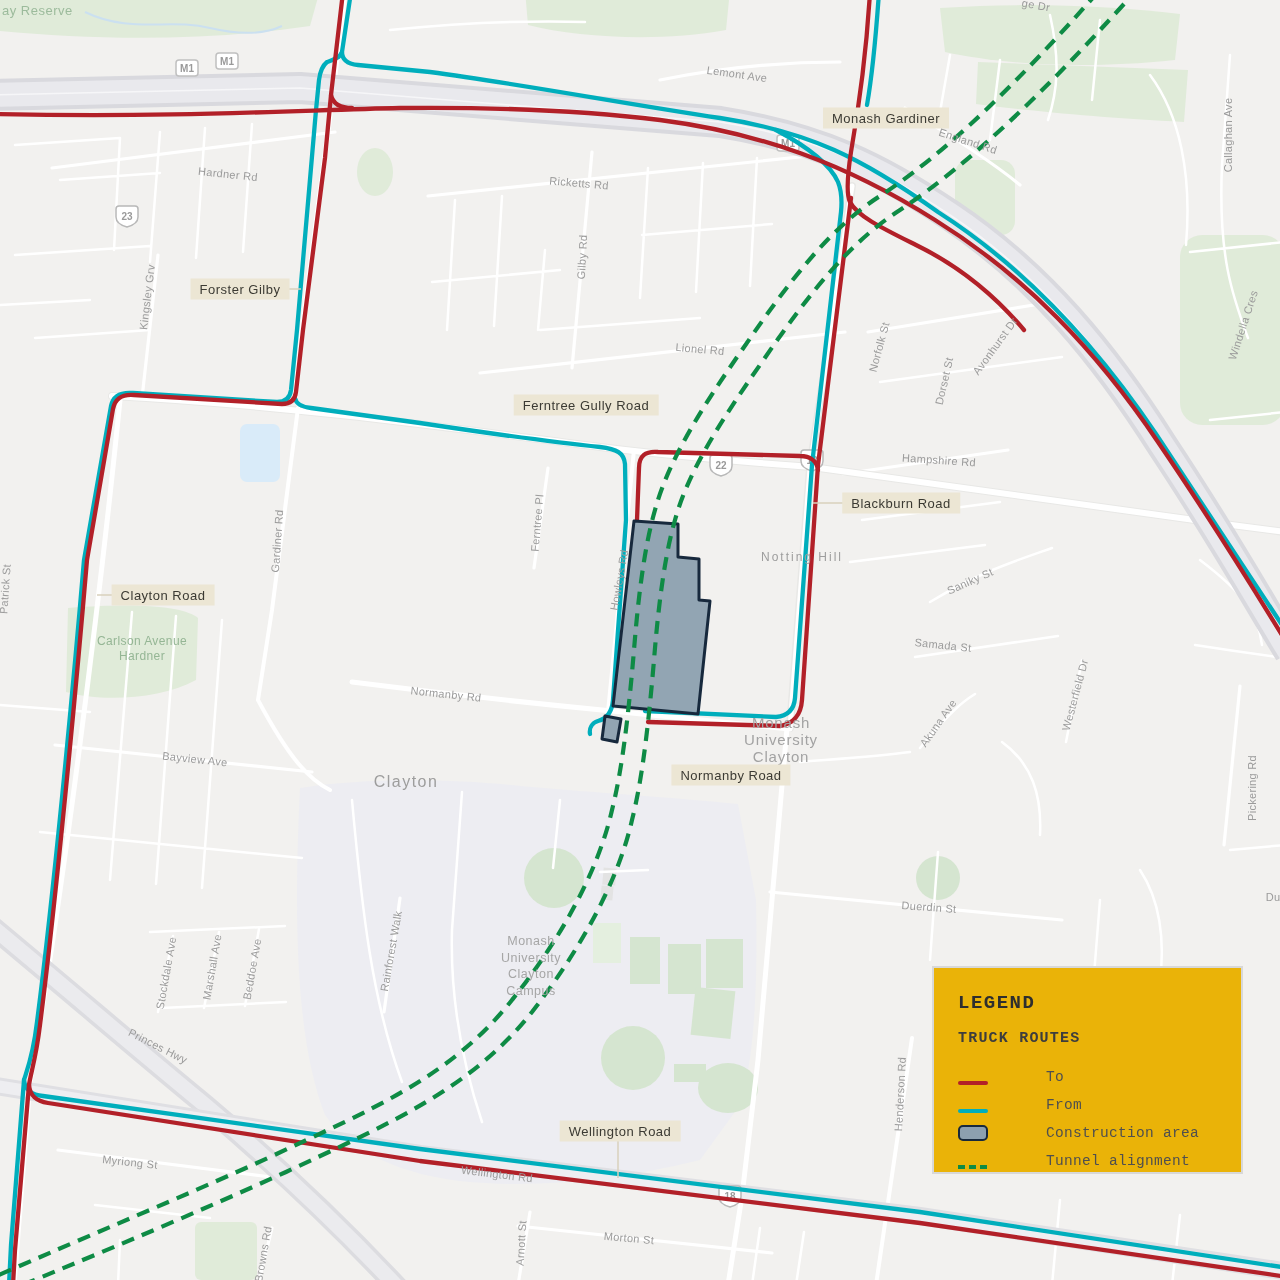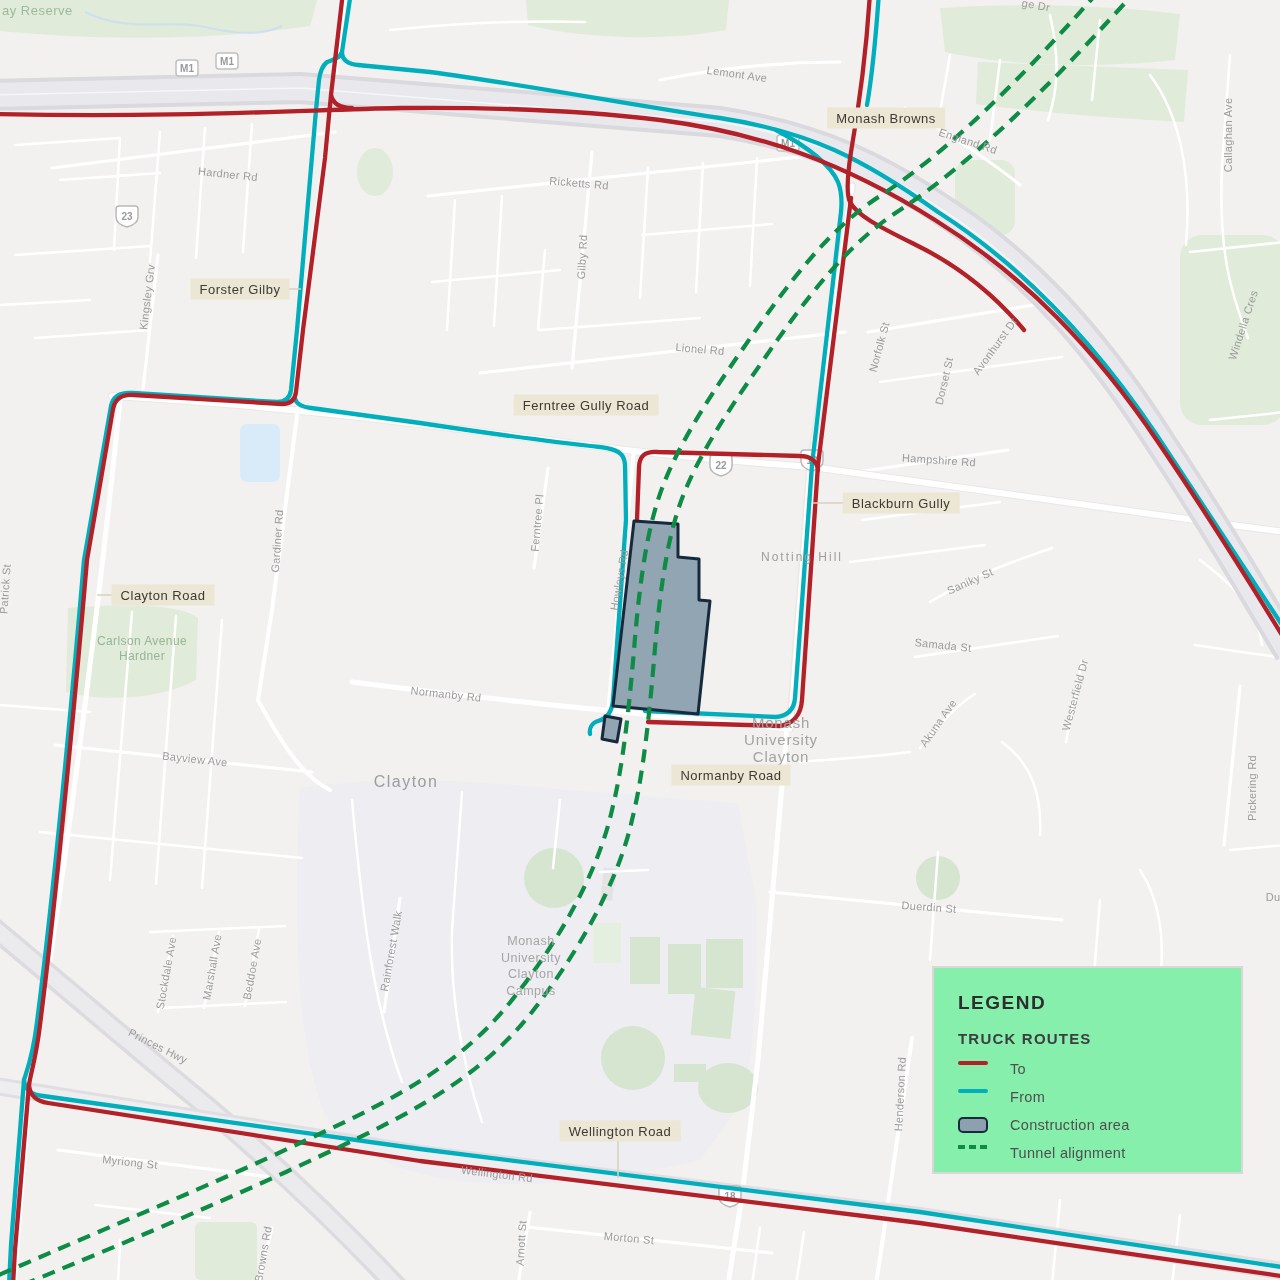--- a/index.html
+++ b/index.html
@@ -15,25 +15,25 @@
        padding:3px 9px;transform:translate(-50%,-50%);}
   .suburb{font-size:12px;color:#9d9d9d;letter-spacing:2px;}
   .suburb2{font-size:16px;color:#9d9d9d;letter-spacing:1.5px;}
   .poi{font-size:15px;color:#a3a3a3;letter-spacing:.8px;line-height:17px;text-align:center;}
   .campus{font-size:12.5px;color:#a6a6a6;letter-spacing:.5px;line-height:16.5px;text-align:center;}
   .greenlbl{font-size:12px;color:#95b695;letter-spacing:.4px;line-height:15px;text-align:center;}
   .greenlbl-big{font-size:13px;color:#9cbb9c;letter-spacing:.5px;}
   .ml-left{transform:translate(0,-50%) rotate(var(--r,0deg));}
   
   .legend{position:absolute;left:932px;top:966px;width:311px;height:208px;
-          background:#86efac;border:2px solid #d8d8d8;box-sizing:border-box;
-          padding:20px 24px 0 24px;}
+          background:#eab308;border:2px solid #d8d8d8;box-sizing:border-box;
+          padding:20px 24px 0 24px;font-family:Liberation Mono, monospace;}
   .legend h1{margin:4px 0 0 0;font-size:19px;letter-spacing:1.5px;color:#2e2e2e;}
   .legend h2{margin:16px 0 0 0;font-size:15px;letter-spacing:1.2px;color:#3d3d3d;}
-  .lrow{display:flex;align-items:flex-start;height:24px;margin-top:4px;}
+  .lrow{display:flex;align-items:flex-end;height:24px;margin-top:4px;gap:36px;}
   .lrow:first-of-type{margin-top:14px;}
   .lsw{width:30px;margin-right:22px;flex:0 0 auto;}
   .lsw-line{height:4px;border-radius:2px;}
   .lsw-to{background:var(--c-to);}
   .lsw-from{background:var(--c-from);}
   .lsw-con{width:27px;height:12px;background:var(--c-confill);
            border:2.5px solid var(--c-constroke);border-radius:5px;}
   .lsw-tun{height:4px;background:repeating-linear-gradient(90deg,var(--c-tun) 0 7px,transparent 7px 11px);}
   .llab{font-size:14.5px;color:#4f4f4f;letter-spacing:.3px;}
   .stage{--c-to:#B22028;--c-from:#00AEBC;--c-tun:#0E8B45;
@@ -249,24 +249,24 @@
 <div class="ml suburb" style="left:802px;top:557px">Notting Hill</div>
 <div class="ml suburb2" style="left:406px;top:782px">Clayton</div>
 <div class="ml poi" style="left:781px;top:722px">Monash</div>
 <div class="ml poi" style="left:781px;top:739px">University</div>
 <div class="ml poi" style="left:781px;top:756px">Clayton</div>
 <div class="ml campus" style="left:531px;top:941px">Monash</div>
 <div class="ml campus" style="left:531px;top:958px">University</div>
 <div class="ml campus" style="left:531px;top:974px">Clayton</div>
 <div class="ml campus" style="left:531px;top:991px">Campus</div>
 
-<div class="ml box" style="left:886px;top:118px">Monash Browns</div>
+<div class="ml box" style="left:886px;top:118px">Monash Gardiner</div>
 <div class="ml box" style="left:240px;top:289px">Forster Gilby</div>
 <div class="ml box" style="left:586px;top:405px">Ferntree Gully Road</div>
-<div class="ml box" style="left:901px;top:503px">Blackburn Gully</div>
+<div class="ml box" style="left:901px;top:503px">Blackburn Road</div>
 <div class="ml box" style="left:163px;top:595px">Clayton Road</div>
 <div class="ml box" style="left:731px;top:775px">Normanby Road</div>
 <div class="ml box" style="left:620px;top:1131px">Wellington Road</div>
 
 <div class="ml st" style="left:737px;top:74px;--r:8deg">Lemont Ave</div>
 <div class="ml st" style="left:968px;top:141px;--r:18deg">England Rd</div>
 <div class="ml st" style="left:1228px;top:135px;--r:-90deg">Callaghan Ave</div>
 <div class="ml st" style="left:1243px;top:325px;--r:-72deg">Windella Cres</div>
 <div class="ml st" style="left:228px;top:174px;--r:6deg">Hardner Rd</div>
 <div class="ml st" style="left:147px;top:297px;--r:-83deg">Kingsley Grv</div>

